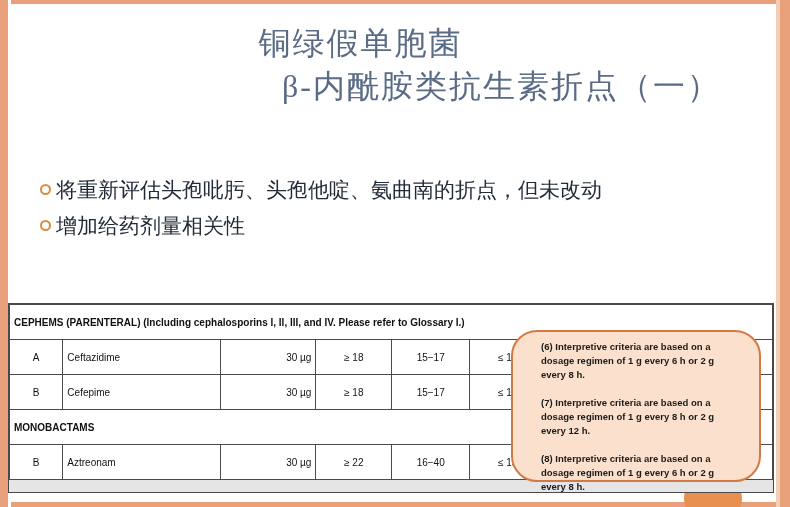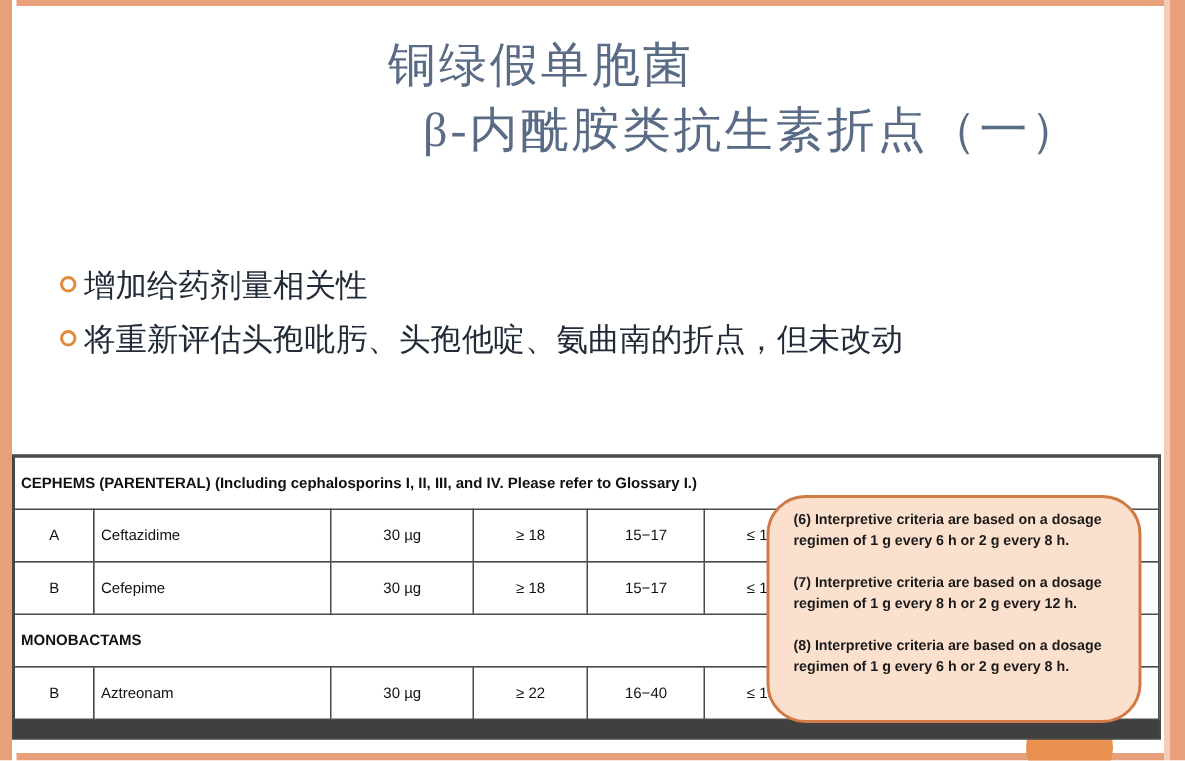--- a/index.html
+++ b/index.html
@@ -72,21 +72,21 @@
     border:2px solid #e08a3c;background:#ffffff;
   }
   .bullet-text{
     font-size:21px;line-height:30px;
     font-family:"DejaVu Sans", sans-serif;
     color:#222b38;
   }
   
   .table-wrap{
     position:absolute;left:8px;top:303px;width:766px;height:190px;
-    background:#404040;
+    background:#e5e5e5;
     border:1px solid #4a4a4a;
     box-sizing:border-box;
     overflow:hidden;
   }
   table.clsi{
     border-collapse:collapse;
     width:100%;
     font-family:"Liberation Sans", sans-serif;
   }
   table.clsi td{
@@ -105,30 +105,30 @@
     padding-left:4px;
   }
   td.mono-band{
     font-weight:bold;font-size:10.5px;
     background:#d9d9d9;
     height:17px;
     padding-left:4px;
   }
   td.c-letter{width:34px;text-align:center;}
   td.c-drug{width:118px;padding-left:8px;}
-  td.c-disk{width:68px;text-align:center;}
+  td.c-disk{width:68px;text-align:right;}
   td.c-num{width:52px;text-align:center;}
   td.c-dash{width:54px;text-align:center;border-left:1px dashed #4a4a4a;border-right:1px dashed #4a4a4a;}
   .note-box{
     position:absolute;right:12px;top:26px;width:250px;height:152px;
     border:2px solid #d27a46;
     border-radius:26px;
     background:#fbe0cd;
     box-sizing:border-box;
-    padding:8px 16px;
+    padding:8px 28px;
     font-size:9.5px;
     line-height:14px;
     color:#1a1a1a;
     font-weight:bold;
   }
   .note-item{margin-bottom:14px;}
   .note-item:last-child{margin-bottom:16px;}
 </style>
 </head>
 <body>
@@ -144,27 +144,27 @@
 <div class="title-block">
   <div class="title-line1">铜绿假单胞菌</div>
   <div class="title-line2">β-内酰胺类抗生素折点（一）</div>
 </div>
 
 <div class="bullets">
   <div class="bullet-row">
     <div class="bullet-mark">
         <span></span>
       </div>
-    <div class="bullet-text">增加给药剂量相关性</div>
+    <div class="bullet-text">将重新评估头孢吡肟、头孢他啶、氨曲南的折点，但未改动</div>
   </div>
   <div class="bullet-row">
     <div class="bullet-mark">
         <span></span>
       </div>
-    <div class="bullet-text">将重新评估头孢吡肟、头孢他啶、氨曲南的折点，但未改动</div>
+    <div class="bullet-text">增加给药剂量相关性</div>
   </div>
 </div>
 
 <div class="table-wrap">
   <table class="clsi">
     <tbody>
         <tr>
       <td class="header-band" colspan="9">CEPHEMS (PARENTERAL) (Including cephalosporins I, II, III, and IV. Please refer to Glossary I.)</td>
     </tr>
     <tr>

